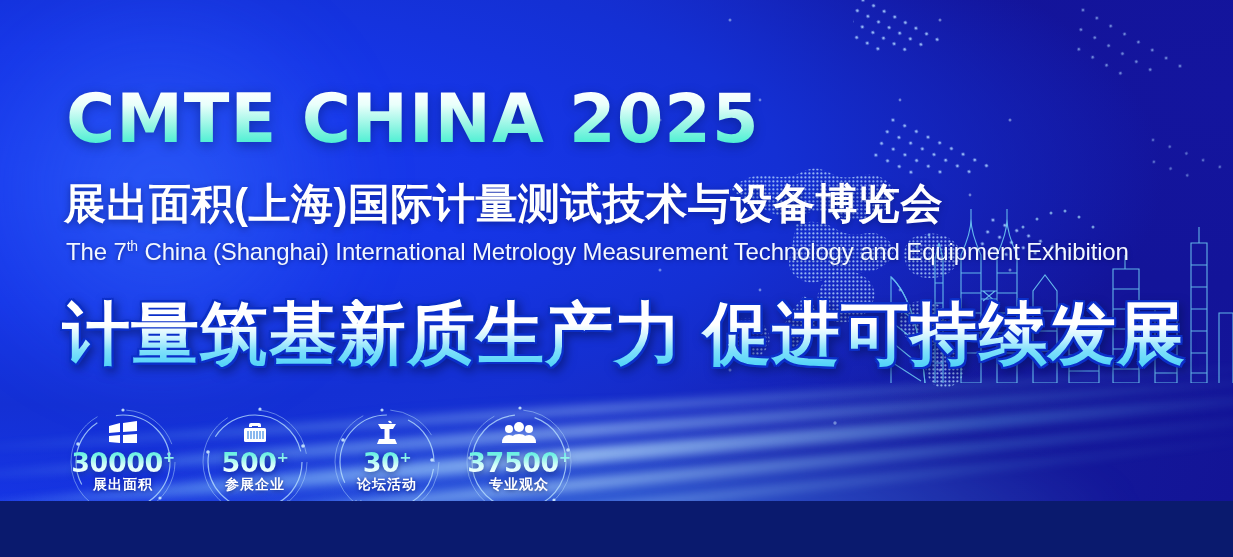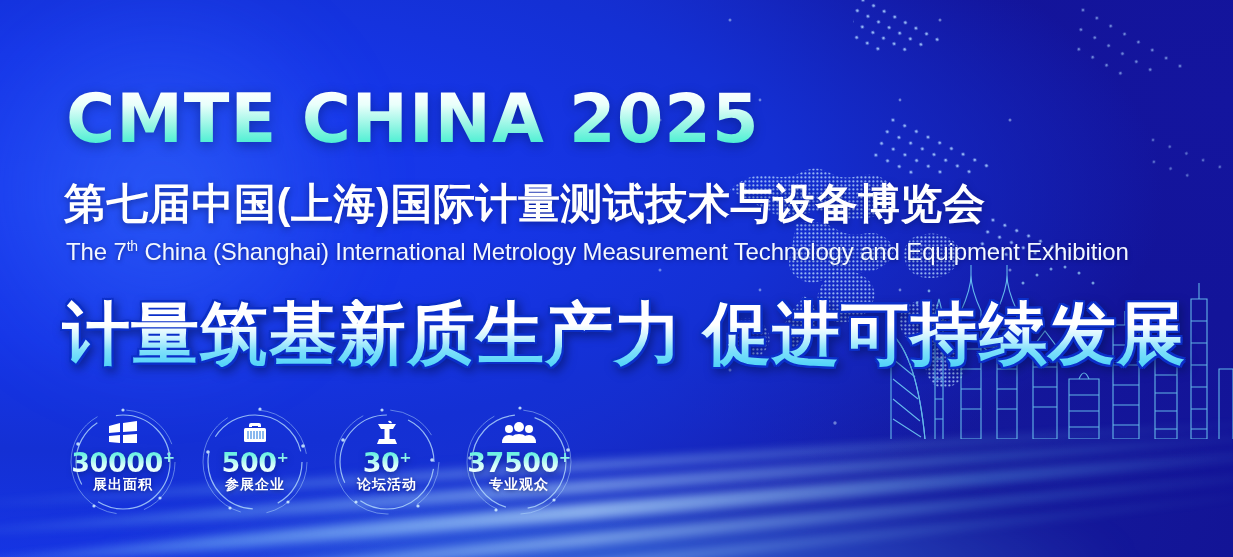--- a/index.html
+++ b/index.html
@@ -1,20 +1,20 @@
 <!DOCTYPE html>
 <html><head>
 <meta charset="utf-8">
 <style>
   html,body{margin:0;padding:0;background:#0a1a6e;}
   *{box-sizing:border-box;}
 
   .banner{
     position:relative;
-    width:1233px;height:557px;
+    width:1233px;height:501px;
     overflow:hidden;
     font-family:"Liberation Sans","DejaVu Sans",sans-serif;
     background:
       radial-gradient(120% 100% at 8% 35%, #1a3df0 0%, #1636e8 26%, #1430d4 46%, rgba(20,40,190,0) 72%),
       radial-gradient(90% 110% at 100% 18%, #14159e 0%, #131499 35%, rgba(19,20,153,0) 70%),
       linear-gradient(105deg, #1537ee 0%, #1735e6 18%, #1a32cf 40%, #161fae 62%, #141a9c 80%, #131496 100%);
   }
 
   
   .bg-layer{position:absolute;inset:0;pointer-events:none;}
@@ -383,21 +383,21 @@
       <div class="streak s3"></div>
       <div class="streak s4"></div>
       <div class="streak s5"></div>
     </div>
   </div>
 
   <div class="content">
 
     <div class="title">CMTE CHINA 2025</div>
 
-    <div class="subtitle-cn">第七届中国(上海)国际计量测试技术与设备博览会</div>
+    <div class="subtitle-cn">展出面积(上海)国际计量测试技术与设备博览会</div>
 
     <div class="subtitle-en"><span>The 7</span><sup>th</sup><span> China (Shanghai) International Metrology Measurement Technology and Equipment Exhibition</span></div>
 
     <div class="slogan">计量筑基新质生产力  促进可持续发展</div>
 
     <div class="stats">
 
       <div class="stat">
         <div class="ring">
           <svg viewBox="0 0 118 112" xmlns="http://www.w3.org/2000/svg">

